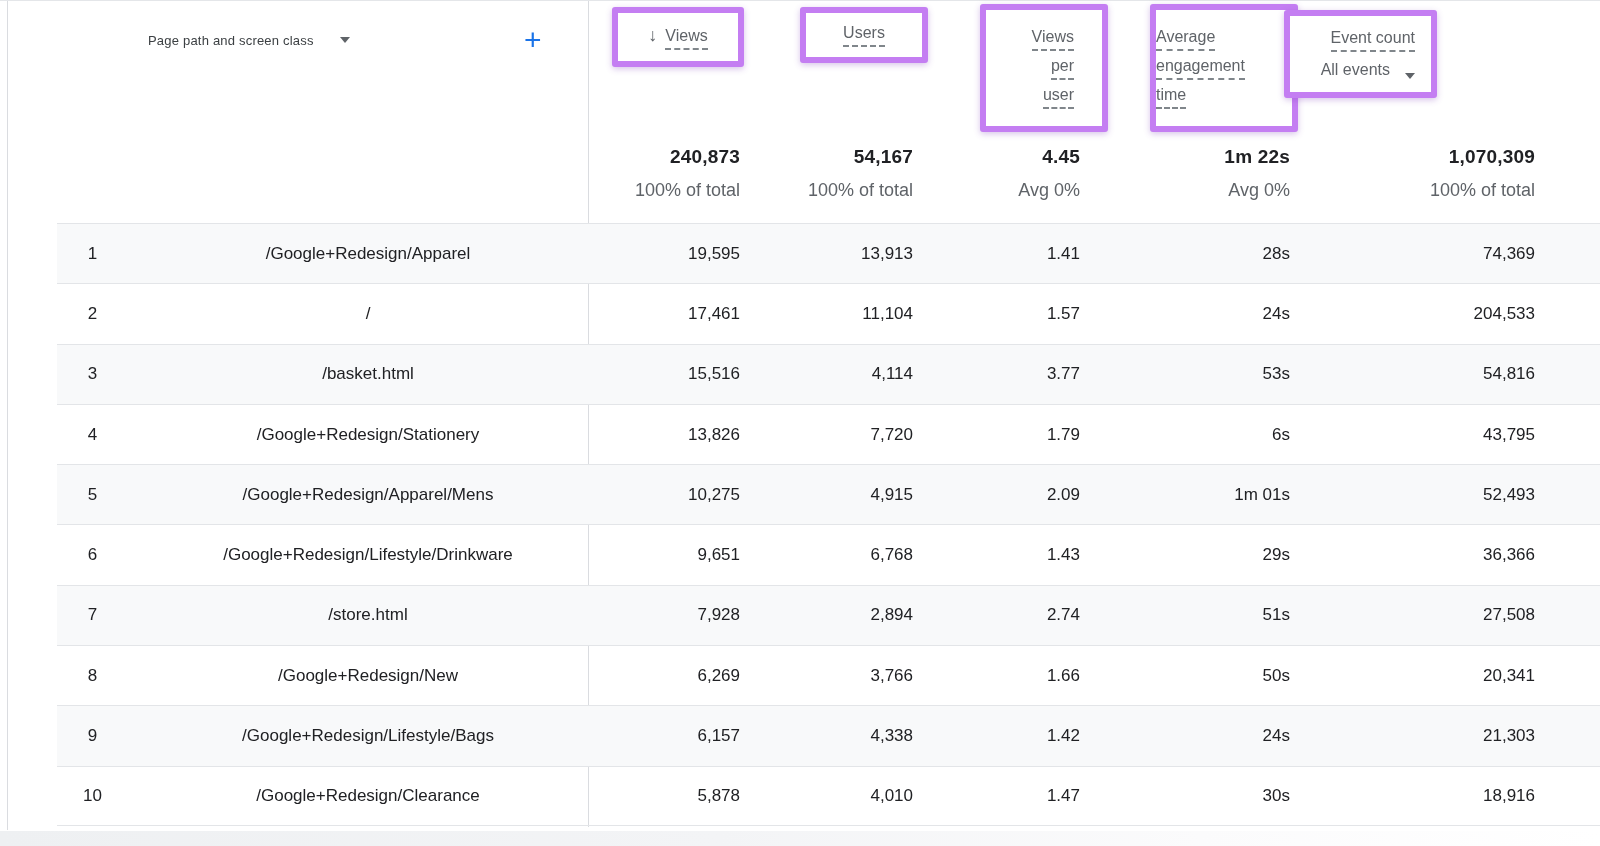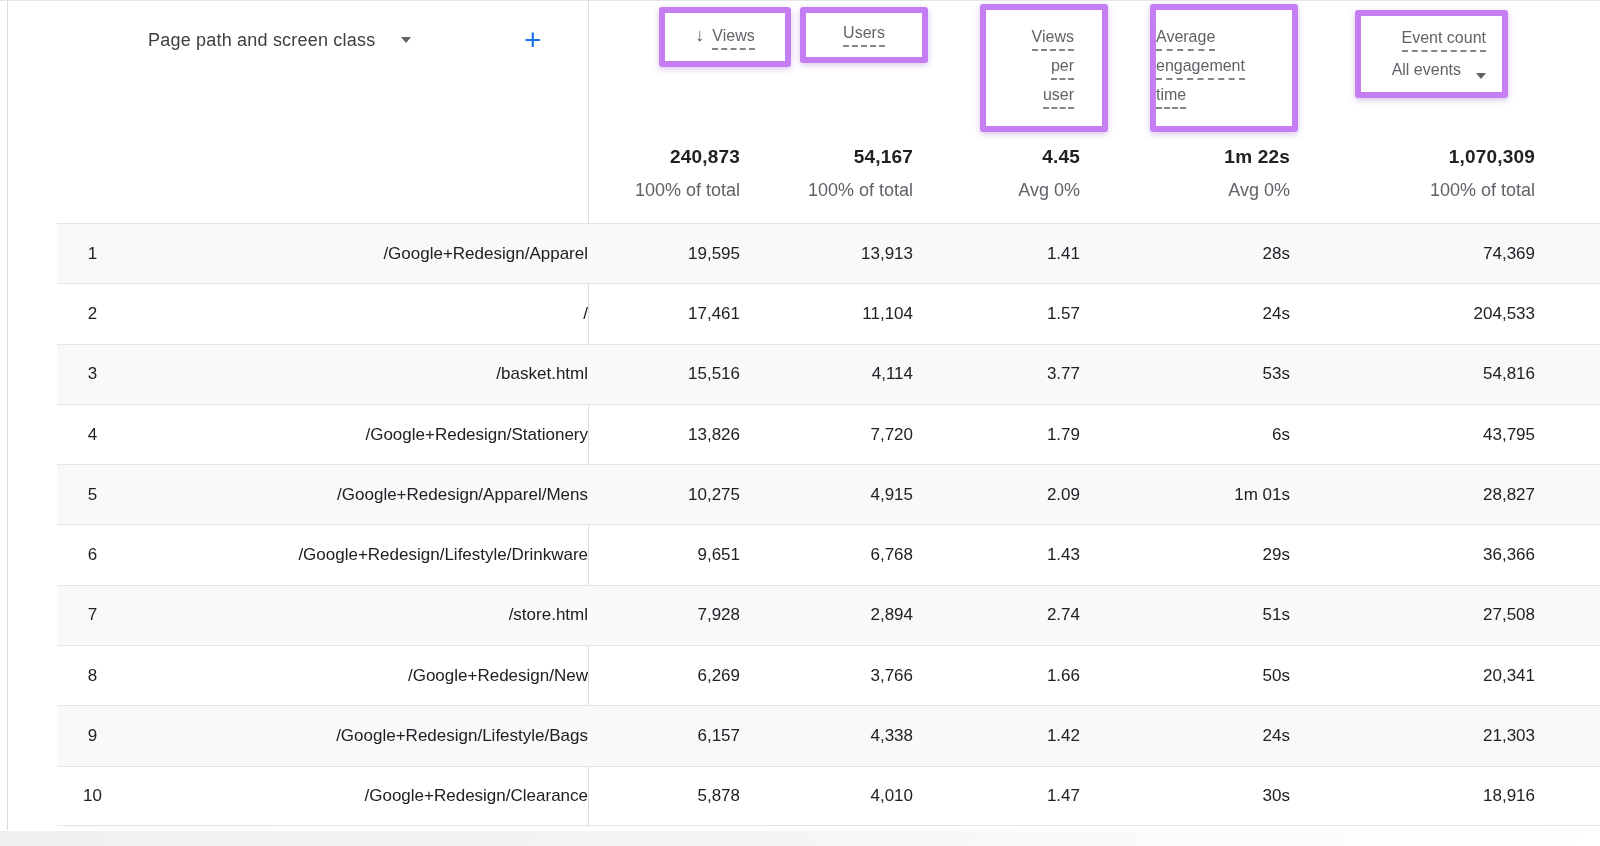--- a/index.html
+++ b/index.html
@@ -9,56 +9,56 @@
 
   
   .top-border  { position:absolute; left:0; top:0; width:1600px; height:1px; background:#e4e6e9; }
   .left-border { position:absolute; left:7px; top:1px; width:1px; height:829px; background:#dadce0; }
   .col-divider { position:absolute; left:588px; top:1px; width:1px; height:826px; background:#dadce0; }
   .bottom-strip{ position:absolute; left:0; top:831px; width:1600px; height:15px;
     background:linear-gradient(90deg,#eef0f2 0%,#f3f4f6 45%,#fbfbfc 75%,#ffffff 100%); }
 
   
   .dim-header { position:absolute; left:148px; top:24px; height:32px; display:flex; align-items:center; }
-  .dim-label { font-size:18px; color:#3c4043; letter-spacing:.2px; }
+  .dim-label { font-size:13px; color:#3c4043; letter-spacing:.2px; }
   .caret { width:0; height:0; border-left:5px solid transparent; border-right:5px solid transparent;
     border-top:6px solid #5f6368; display:inline-block; }
   .dim-caret { margin-left:26px; cursor:pointer; }
   .plus-btn { position:absolute; left:376px; top:-4px; border:none; background:none; color:#1a73e8;
     font-size:30px; font-weight:400; line-height:36px; cursor:pointer; font-family:"Liberation Sans",sans-serif; }
 
   
   .hl-box { position:absolute; border:6px solid #c47ef2; border-radius:3px; background:#fff;
     box-shadow:0 2px 6px rgba(124,58,183,.30); display:flex; flex-direction:column; justify-content:center; }
-  .hl-views  { left:612px;  top:7px;  width:132px; height:60px;  align-items:center;margin-left:47px; }
+  .hl-views  { left:612px;  top:7px;  width:132px; height:60px;  align-items:center; }
   .hl-users  { left:800px;  top:7px;  width:128px; height:56px;  align-items:center; }
   .hl-vpu    { left:980px;  top:4px;  width:128px; height:128px; align-items:flex-end; padding-right:28px; }
   .hl-avg    { left:1150px; top:4px;  width:148px; height:128px; align-items:flex-start; padding-right:8px; }
-  .hl-events { left:1355px; top:10px; width:153px; height:88px;  align-items:flex-end; padding-right:16px; }
+  .hl-events { left:1284px; top:10px; width:153px; height:88px;  align-items:flex-end; padding-right:16px; }
   .hcol { font-size:16px; color:#5f6368; white-space:nowrap; }
   .dashed { border-bottom:2px dashed #80868b; padding-bottom:3px; display:inline-block; }
   .hline { display:block; text-align:right; margin:3px 0; }
   .sort-arrow { color:#5f6368; font-size:18px; margin-right:8px; border-bottom:none; }
   .events-selector { display:flex; align-items:flex-end; margin-top:9px; cursor:pointer; }
   .events-selector .caret { margin-left:15px; }
 
   
   .grid { display:grid; grid-template-columns:91px 440px 152px 173px 167px 210px 245px 1fr; }
   .totals { position:absolute; left:57px; top:146px; width:1543px; }
   .t-cell { text-align:right; }
   .t-val { font-size:19px; font-weight:600; color:#202124; line-height:22px; letter-spacing:.2px; }
   .t-sub { font-size:18px; color:#5f6368; margin-top:12px; }
 
   .rows { position:absolute; left:57px; top:223px; width:1543px; }
   .row { height:60.3px; border-top:1px solid #e3e5e8; align-items:center; }
   .row:nth-child(odd) { background:#f8f9fa; }
   .row:last-child { border-bottom:1px solid #e3e5e8; }
   .cell { font-size:17px; color:#202124; white-space:nowrap; }
   .cell.num { text-align:center; padding-right:20px; }
-  .cell.path { text-align:right; }
+  .cell.path { text-align:center; }
   .cell.metric { text-align:right; }
 </style>
 </head>
 <body>
 
 <div class="screen">
 
   <div class="top-border"></div>
   <div class="left-border"></div>
   <div class="col-divider"></div>
@@ -170,21 +170,21 @@
       <div class="cell"></div>
     </div>
 
     <div class="row grid">
       <div class="cell num">5</div>
       <div class="cell path">/Google+Redesign/Apparel/Mens</div>
       <div class="cell metric">10,275</div>
       <div class="cell metric">4,915</div>
       <div class="cell metric">2.09</div>
       <div class="cell metric">1m 01s</div>
-      <div class="cell metric">28,827</div>
+      <div class="cell metric">52,493</div>
       <div class="cell"></div>
     </div>
 
     <div class="row grid">
       <div class="cell num">6</div>
       <div class="cell path">/Google+Redesign/Lifestyle/Drinkware</div>
       <div class="cell metric">9,651</div>
       <div class="cell metric">6,768</div>
       <div class="cell metric">1.43</div>
       <div class="cell metric">29s</div>

